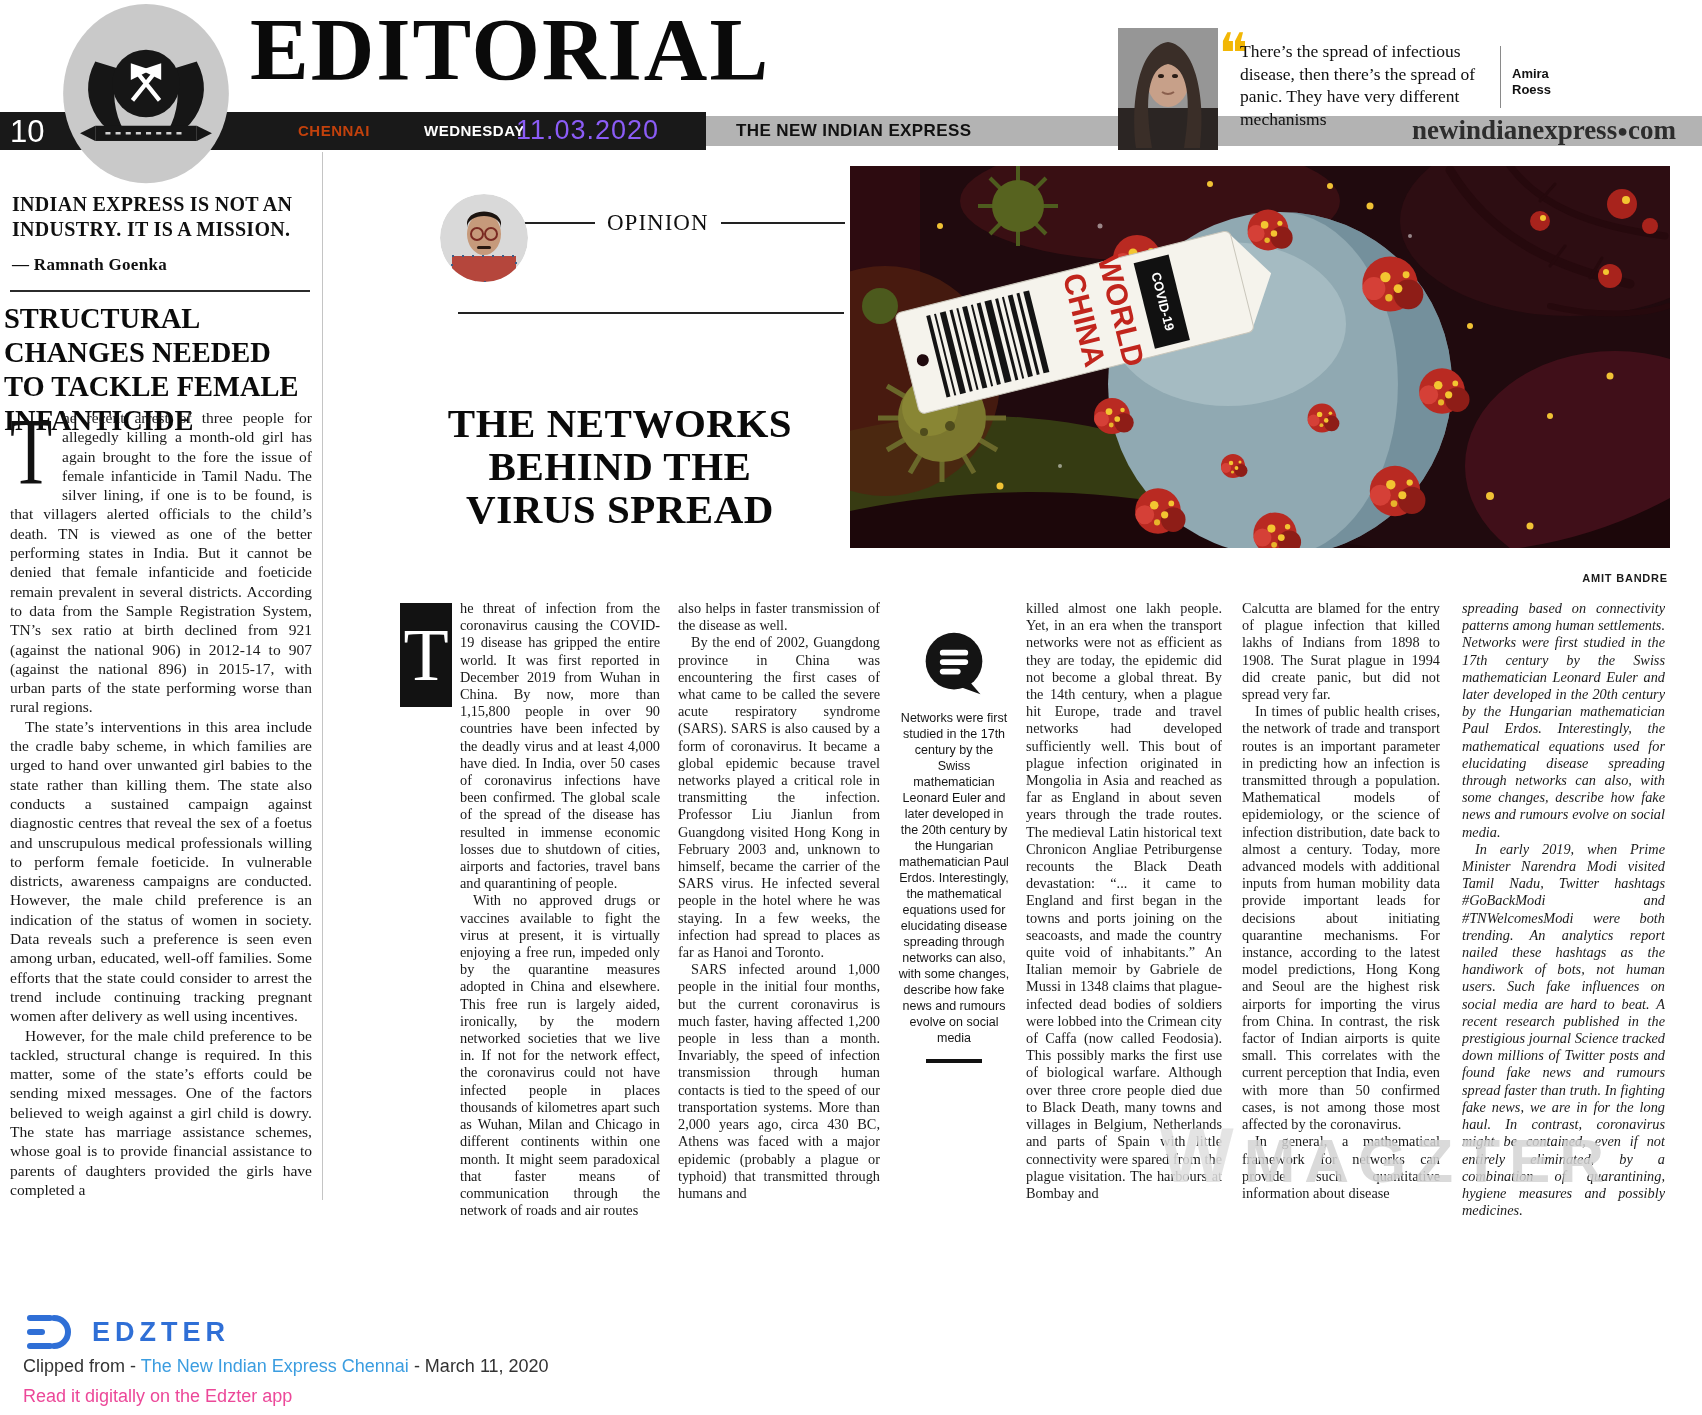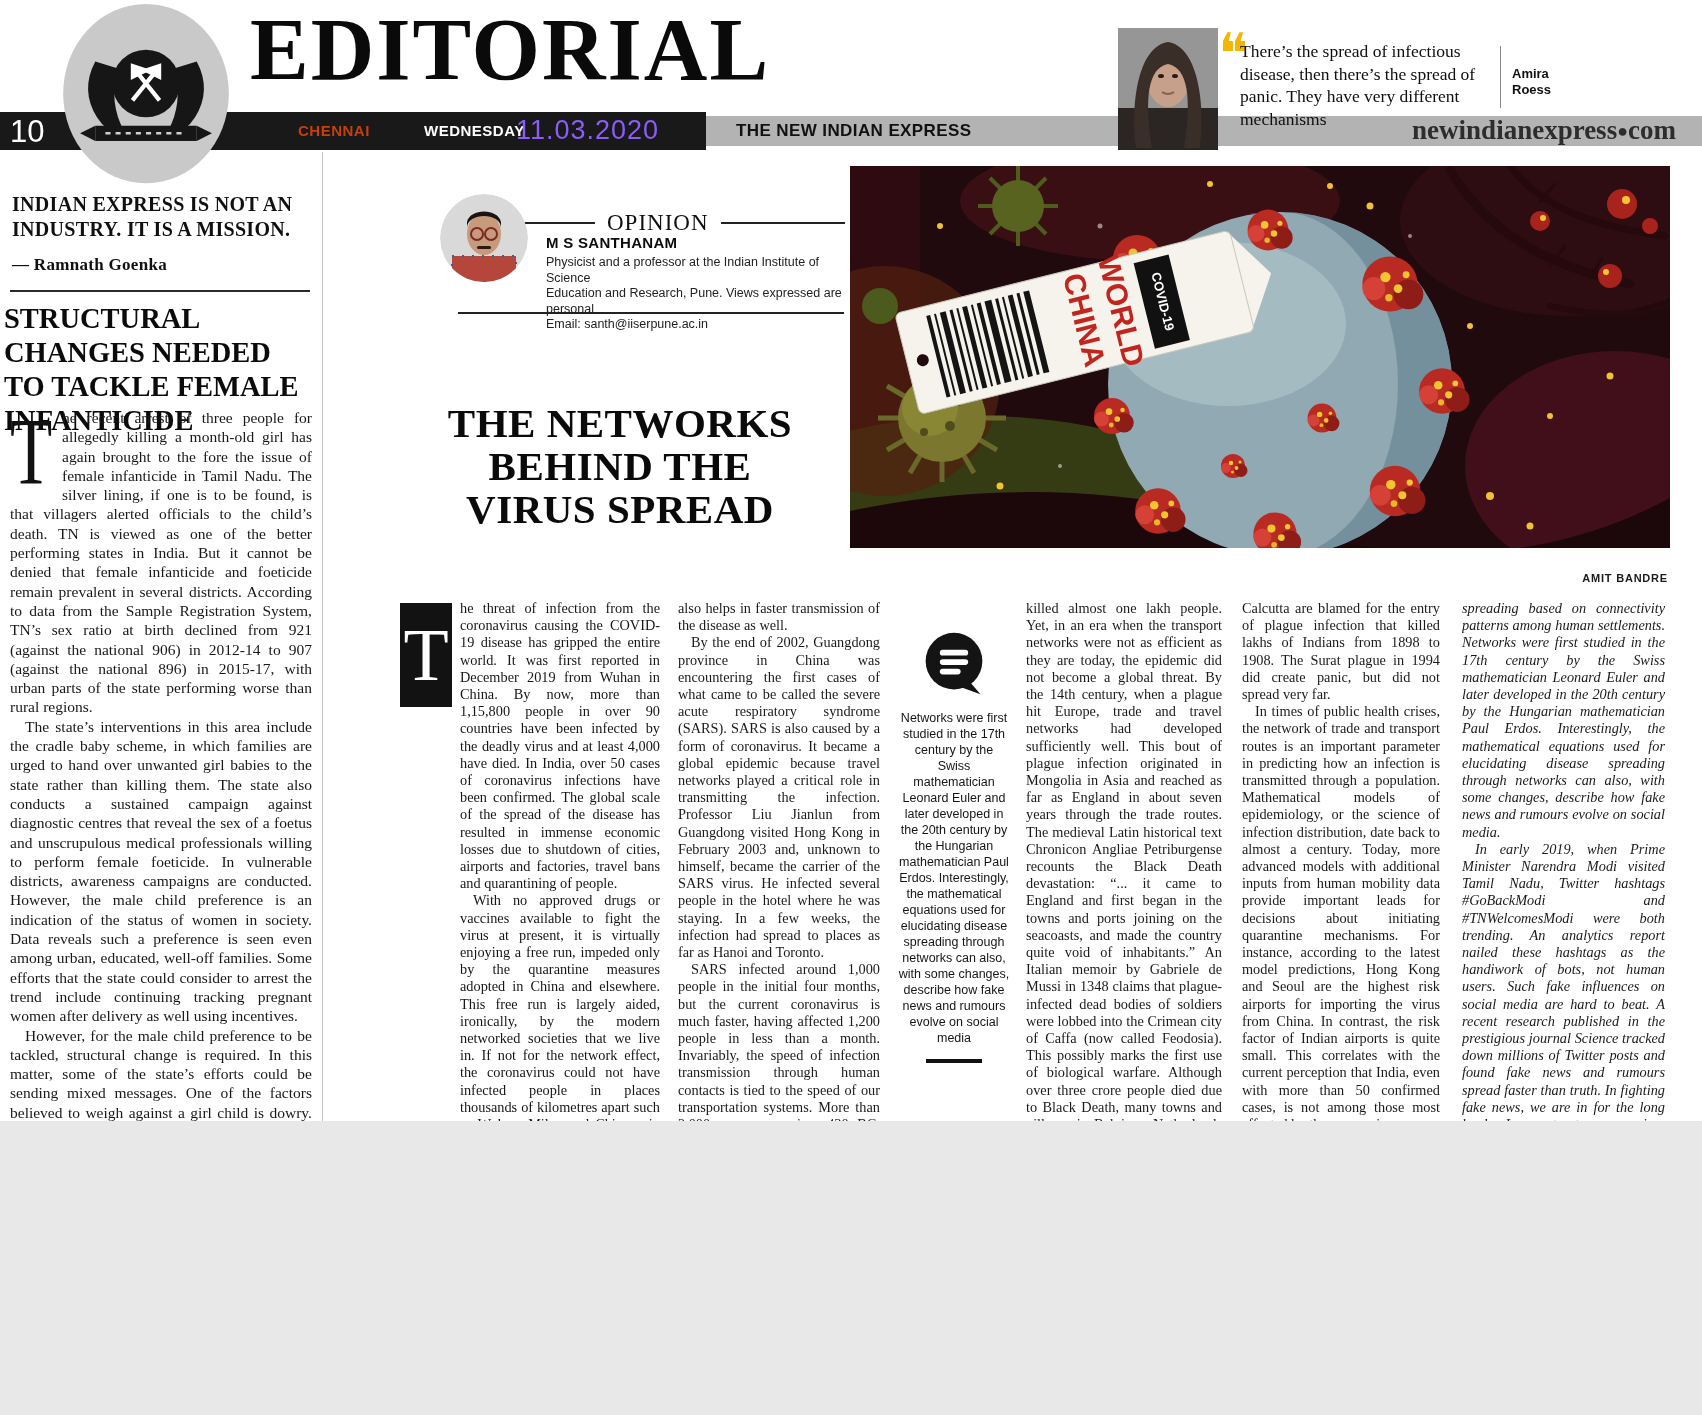--- a/index.html
+++ b/index.html
@@ -1,18 +1,18 @@
 <!DOCTYPE html>
 <html><head>
 <meta charset="utf-8">
 <style>
   * { margin:0; padding:0; box-sizing:border-box; }
   html,body { background:#e8e8e8; }
   #page {
-    position:relative; width:1702px; height:1121px; background:#ffffff;
+    position:relative; width:1702px; height:1415px; background:#ffffff;
     font-family:"Liberation Serif", serif; color:#161616; overflow:hidden;
     margin:0 auto;
   }
   
   .masthead-title { position:absolute; left:250px; top:6px; font-size:88px; font-weight:700;
     letter-spacing:2px; color:#0a0a0a; line-height:1; }
   .bar-black { position:absolute; left:0; top:112px; width:706px; height:38px; background:#191919; }
   .page-num { position:absolute; left:10px; top:114px; font-family:"Liberation Sans",sans-serif;
     font-size:31px; color:#fff; line-height:36px; font-weight:400; }
   .bar-city { position:absolute; left:298px; top:112px; color:#c2410c; font-family:"Liberation Sans",sans-serif;
@@ -178,26 +178,20 @@
     <svg viewBox="0 0 88 88" width="88" height="88">
       <circle cx="44" cy="44" r="44" fill="#d9d9d9"></circle>
       <rect x="12" y="62" width="64" height="26" fill="#b5463c"></rect>
       <path d="M12,62 h64 v26 h-64 z" fill="none" stroke="#3a5f8a" stroke-width="2" stroke-dasharray="2 8"></path>
       <ellipse cx="44" cy="40" rx="17" ry="21" fill="#c69a7b"></ellipse>
       <path d="M27,34 C27,18 61,18 61,34 L61,28 C58,14 30,14 27,28 Z" fill="#1c1410"></path>
       <circle cx="37" cy="40" r="6" fill="none" stroke="#7a2a22" stroke-width="2"></circle>
       <circle cx="51" cy="40" r="6" fill="none" stroke="#7a2a22" stroke-width="2"></circle>
       <rect x="37" y="52" width="14" height="3" rx="1.5" fill="#2a1a12"></rect>
     </svg>
-  </div>
-  <div class="op-byline">
-    <div class="op-author">M S SANTHANAM</div>
-    <div class="op-bio">Physicist and a professor at the Indian Institute of Science</div>
-    <div class="op-bio">Education and Research, Pune. Views expressed are personal</div>
-    <div class="op-bio">Email: santh@iiserpune.ac.in</div>
   </div>
   <div class="op-rule2"></div>
   <div class="main-headline">
     <div>THE NETWORKS</div>
     <div>BEHIND THE</div>
     <div>VIRUS SPREAD</div>
   </div>
 
   <div class="art-wrap">
     <svg viewBox="0 0 820 382" width="820" height="382">

